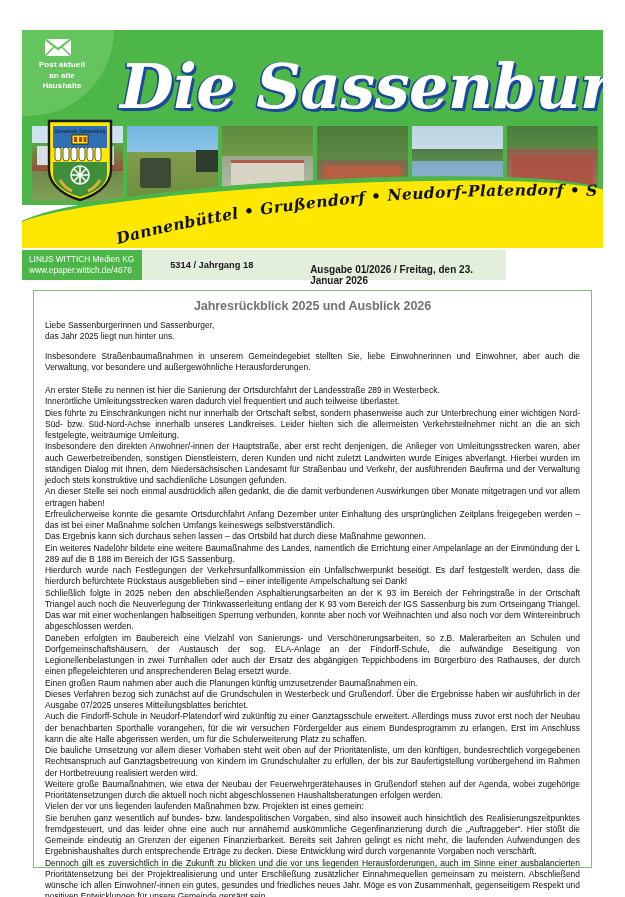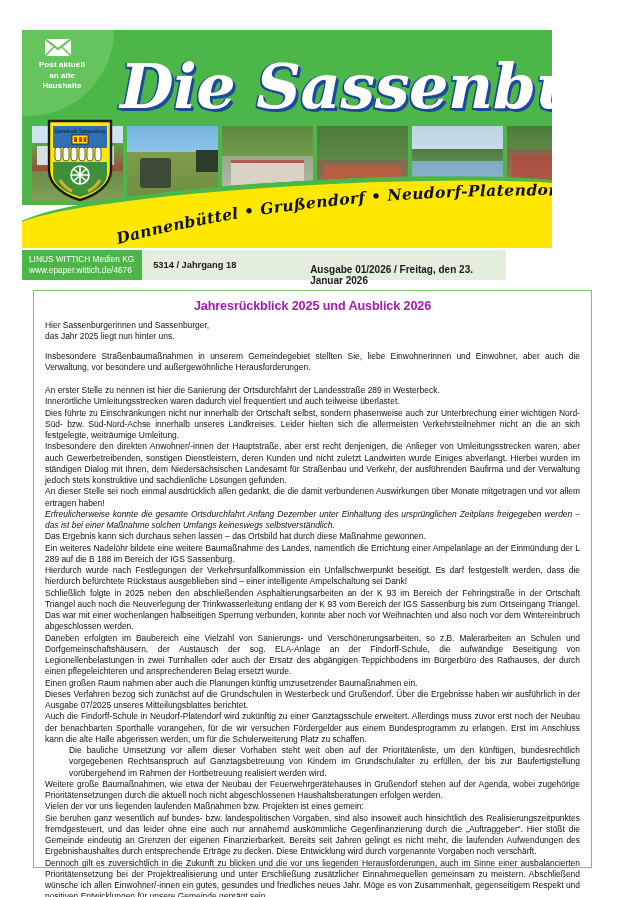--- a/index.html
+++ b/index.html
@@ -21,21 +21,21 @@
     width: 625px;
     height: 897px;
     background: #ffffff;
   }
 
   
   .masthead {
     position: absolute;
     left: 22px;
     top: 30px;
-    width: 530px;
+    width: 581px;
     height: 218px;
     overflow: hidden;
   }
   .mast-green {
     position: absolute;
     left: 0; top: 0;
     width: 581px;
     height: 100px;
     background: #4cb648;
   }
@@ -219,21 +219,21 @@
     color: #ffffff;
     padding: 4px 0 0 7px;
     box-sizing: border-box;
     font-size: 8.3px;
     line-height: 10.5px;
   }
   .pub-mid {
     flex: 0 0 168px;
     display: flex;
     align-items: center;
-    padding-left: 11px;
+    padding-left: 28px;
     box-sizing: border-box;
     font-size: 9.3px;
     font-weight: 700;
     color: #1a1a1a;
   }
   .pub-right {
     flex: 1 1 auto;
     display: flex;
     align-items: center;
     justify-content: flex-end;
@@ -255,21 +255,21 @@
     border: 1.4px solid #7dc06f;
     box-sizing: border-box;
     background: #ffffff;
     padding: 8px 11px 6px 11px;
   }
   .article h1 {
     margin: 0 0 7px 0;
     text-align: center;
     font-size: 12.6px;
     font-weight: 700;
-    color: #a21caf;
+    color: #737373;
     letter-spacing: -0.1px;
   }
   .article p {
     margin: 0;
     font-size: 8.45px;
     line-height: 11.25px;
     color: #111111;
     text-align: justify;
     text-justify: inter-word;
     hyphens: manual;
@@ -354,38 +354,38 @@
       <div>LINUS WITTICH Medien KG</div>
       <div>www.epaper.wittich.de/4676</div>
     </div>
     <div class="pub-mid">5314 / Jahrgang 18</div>
     <div class="pub-right">Ausgabe 01/2026 / Freitag, den 23. Januar 2026</div>
   </div>
 
   <div class="article">
     <h1>Jahresrückblick 2025 und Ausblick 2026</h1>
     <p id="article-body">
-        <span style="display: block; text-align: justify;">Hier Sassenburgerinnen und Sassenburger,</span>
+        <span style="display: block; text-align: justify;">Liebe Sassenburgerinnen und Sassenburger,</span>
         <span style="display: block; text-align: justify;">das Jahr 2025 liegt nun hinter uns.</span>
         <span style="display: block; text-align: justify; margin-top: 8px;">Insbesondere Straßenbaumaßnahmen in unserem Gemeindegebiet stellten Sie, liebe Einwohnerinnen und Einwohner, aber auch die Verwaltung, vor besondere und außergewöhnliche Herausforderungen.</span>
         <span style="display: block; text-align: justify; margin-top: 12px;">An erster Stelle zu nennen ist hier die Sanierung der Ortsdurchfahrt der Landesstraße 289 in Westerbeck.</span>
         <span style="display: block; text-align: justify;">Innerörtliche Umleitungsstrecken waren dadurch viel frequentiert und auch teilweise überlastet.</span>
         <span style="display: block; text-align: justify;">Dies führte zu Einschränkungen nicht nur innerhalb der Ortschaft selbst, sondern phasenweise auch zur Unterbrechung einer wichtigen Nord-Süd- bzw. Süd-Nord-Achse innerhalb unseres Landkreises. Leider hielten sich die allermeisten Verkehrsteilnehmer nicht an die an sich festgelegte, weiträumige Umleitung.</span>
         <span style="display: block; text-align: justify;">Insbesondere den direkten Anwohner/-innen der Hauptstraße, aber erst recht denjenigen, die Anlieger von Umleitungsstrecken waren, aber auch Gewerbetreibenden, sonstigen Dienstleistern, deren Kunden und nicht zuletzt Landwirten wurde Einiges abverlangt. Hierbei wurden im ständigen Dialog mit Ihnen, dem Niedersächsischen Landesamt für Straßenbau und Verkehr, der ausführenden Baufirma und der Verwaltung jedoch stets konstruktive und sachdienliche Lösungen gefunden.</span>
         <span style="display: block; text-align: justify;">An dieser Stelle sei noch einmal ausdrücklich allen gedankt, die die damit verbundenen Auswirkungen über Monate mitgetragen und vor allem ertragen haben!</span>
-        <span style="display: block; text-align: justify; font-style: italic;">Erfreulicherweise konnte die gesamte Ortsdurchfahrt Anfang Dezember unter Einhaltung des ursprünglichen Zeitplans freigegeben werden – das ist bei einer Maßnahme solchen Umfangs keineswegs selbstverständlich.</span>
+        <span style="display: block; text-align: justify;">Erfreulicherweise konnte die gesamte Ortsdurchfahrt Anfang Dezember unter Einhaltung des ursprünglichen Zeitplans freigegeben werden – das ist bei einer Maßnahme solchen Umfangs keineswegs selbstverständlich.</span>
         <span style="display: block; text-align: justify;">Das Ergebnis kann sich durchaus sehen lassen – das Ortsbild hat durch diese Maßnahme gewonnen.</span>
         <span style="display: block; text-align: justify;">Ein weiteres Nadelöhr bildete eine weitere Baumaßnahme des Landes, namentlich die Errichtung einer Ampelanlage an der Einmündung der L 289 auf die B 188 im Bereich der IGS Sassenburg.</span>
         <span style="display: block; text-align: justify;">Hierdurch wurde nach Festlegungen der Verkehrsunfallkommission ein Unfallschwerpunkt beseitigt. Es darf festgestellt werden, dass die hierdurch befürchtete Rückstaus ausgeblieben sind – einer intelligente Ampelschaltung sei Dank!</span>
         <span style="display: block; text-align: justify;">Schließlich folgte in 2025 neben den abschließenden Asphaltierungsarbeiten an der K 93 im Bereich der Fehringstraße in der Ortschaft Triangel auch noch die Neuverlegung der Trinkwasserleitung entlang der K 93 vom Bereich der IGS Sassenburg bis zum Ortseingang Triangel. Das war mit einer wochenlangen halbseitigen Sperrung verbunden, konnte aber noch vor Weihnachten und also noch vor dem Wintereinbruch abgeschlossen werden.</span>
         <span style="display: block; text-align: justify;">Daneben erfolgten im Baubereich eine Vielzahl von Sanierungs- und Verschönerungsarbeiten, so z.B. Malerarbeiten an Schulen und Dorfgemeinschaftshäusern, der Austausch der sog. ELA-Anlage an der Findorff-Schule, die aufwändige Beseitigung von Legionellenbelastungen in zwei Turnhallen oder auch der Ersatz des abgängigen Teppichbodens im Bürgerbüro des Rathauses, der durch einen pflegeleichteren und ansprechenderen Belag ersetzt wurde.</span>
         <span style="display: block; text-align: justify;">Einen großen Raum nahmen aber auch die Planungen künftig umzusetzender Baumaßnahmen ein.</span>
         <span style="display: block; text-align: justify;">Dieses Verfahren bezog sich zunächst auf die Grundschulen in Westerbeck und Grußendorf. Über die Ergebnisse haben wir ausführlich in der Ausgabe 07/2025 unseres Mitteilungsblattes berichtet.</span>
         <span style="display: block; text-align: justify;">Auch die Findorff-Schule in Neudorf-Platendorf wird zukünftig zu einer Ganztagsschule erweitert. Allerdings muss zuvor erst noch der Neubau der benachbarten Sporthalle vorangehen, für die wir versuchen Fördergelder aus einem Bundesprogramm zu erlangen. Erst im Anschluss kann die alte Halle abgerissen werden, um für die Schulerweiterung Platz zu schaffen.</span>
-        <span style="display: block; text-align: justify; margin-left: 24px;">Die bauliche Umsetzung vor allem dieser Vorhaben steht weit oben auf der Prioritätenliste, um den künftigen, bundesrechtlich vorgegebenen Rechtsanspruch auf Ganztagsbetreuung von Kindern im Grundschulalter zu erfüllen, der bis zur Baufertigstellung vorübergehend im Rahmen der Hortbetreuung realisiert werden wird.</span>
+        <span style="display: block; text-align: justify;">Die bauliche Umsetzung vor allem dieser Vorhaben steht weit oben auf der Prioritätenliste, um den künftigen, bundesrechtlich vorgegebenen Rechtsanspruch auf Ganztagsbetreuung von Kindern im Grundschulalter zu erfüllen, der bis zur Baufertigstellung vorübergehend im Rahmen der Hortbetreuung realisiert werden wird.</span>
         <span style="display: block; text-align: justify;">Weitere große Baumaßnahmen, wie etwa der Neubau der Feuerwehrgerätehauses in Grußendorf stehen auf der Agenda, wobei zugehörige Prioritätensetzungen durch die aktuell noch nicht abgeschlossenen Haushaltsberatungen erfolgen werden.</span>
         <span style="display: block; text-align: justify;">Vielen der vor uns liegenden laufenden Maßnahmen bzw. Projekten ist eines gemein:</span>
         <span style="display: block; text-align: justify;">Sie beruhen ganz wesentlich auf bundes- bzw. landespolitischen Vorgaben, sind also insoweit auch hinsichtlich des Realisierungszeitpunktes fremdgesteuert, und das leider ohne eine auch nur annähernd auskömmliche Gegenfinanzierung durch die „Auftraggeber“. Hier stößt die Gemeinde eindeutig an Grenzen der eigenen Finanzierbarkeit. Bereits seit Jahren gelingt es nicht mehr, die laufenden Aufwendungen des Ergebnishaushaltes durch entsprechende Erträge zu decken. Diese Entwicklung wird durch vorgenannte Vorgaben noch verschärft.</span>
         <span style="display: block; text-align: justify;">Dennoch gilt es zuversichtlich in die Zukunft zu blicken und die vor uns liegenden Herausforderungen, auch im Sinne einer ausbalancierten Prioritätensetzung bei der Projektrealisierung und unter Erschließung zusätzlicher Einnahmequellen gemeinsam zu meistern. Abschließend wünsche ich allen Einwohner/-innen ein gutes, gesundes und friedliches neues Jahr. Möge es von Zusammenhalt, gegenseitigem Respekt und positiven Entwicklungen für unsere Gemeinde geprägt sein.</span>
       </p>
 
   </div>
 
 </div>
 

